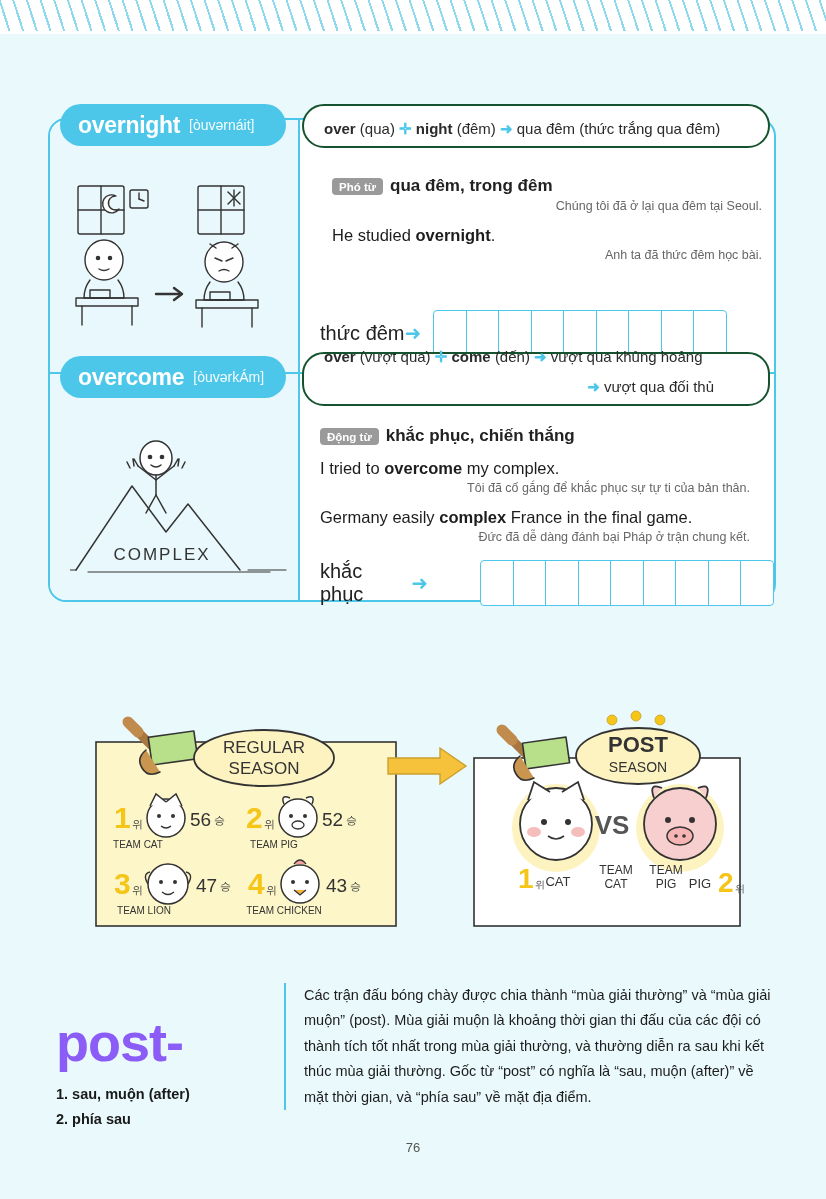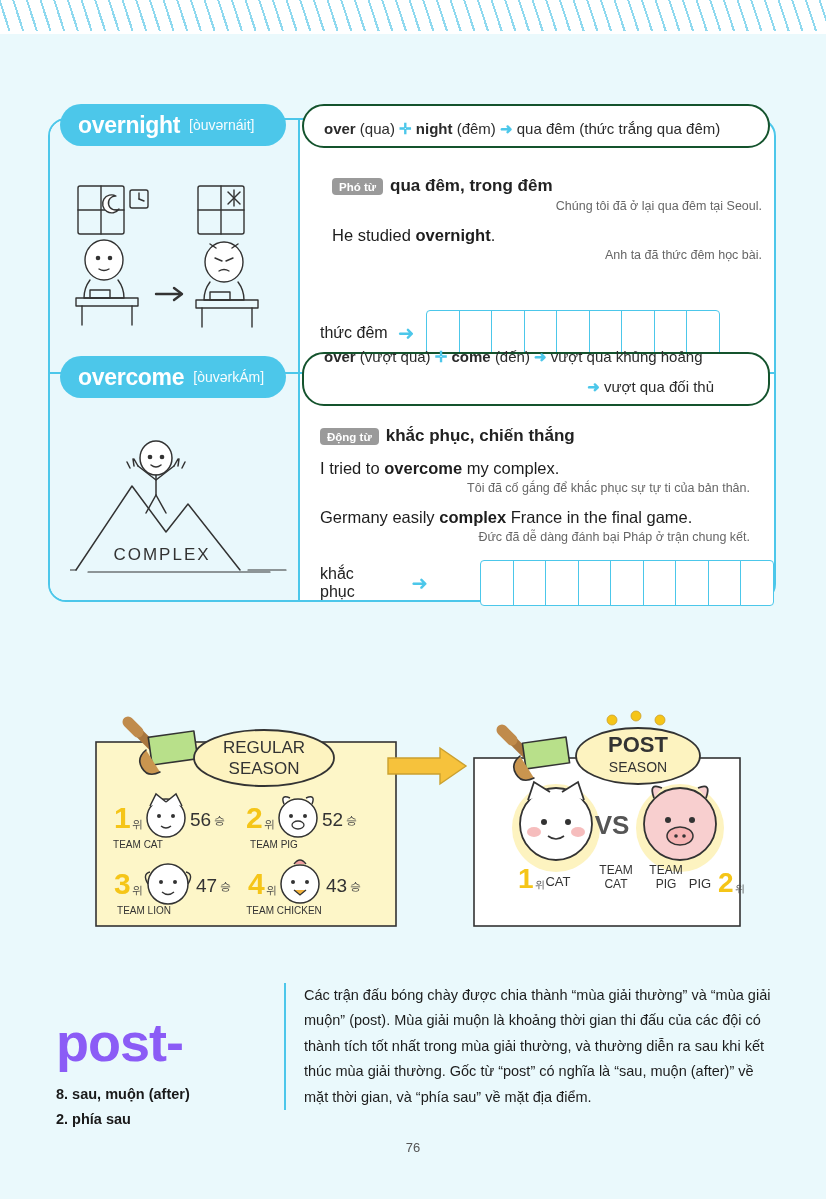--- a/index.html
+++ b/index.html
@@ -159,23 +159,23 @@
     text-align: right;
   }
 
   
   .writerow {
     position: absolute;
     display: flex;
     align-items: center;
   }
   .writerow .wlabel {
-    font-size: 16px;
+    font-size: 20px;
     color: #222;
-    margin-right: 10px;
+    margin-right: 0;
   }
   .writerow .warrow {
     color: #4cc7ea;
     font-size: 20px;
     margin-right: 12px;
     line-height: 1;
   }
   .boxes {
     display: flex;
   }
@@ -549,18 +549,18 @@
     <text class="hand" x="578" y="168" font-size="12" fill="#333" text-anchor="middle">TEAM</text>
     <text class="hand" x="578" y="182" font-size="12" fill="#333" text-anchor="middle">PIG</text>
     <text class="hand" x="612" y="182" font-size="13" fill="#333" text-anchor="middle">PIG</text>
     <text class="hand" x="630" y="186" font-size="28" fill="#f5c518" font-weight="bold">2</text>
     <text class="hand" x="647" y="186" font-size="10" fill="#444">위</text>
   </svg>
 </div>
 
 <div class="post-block">
   <div class="post-title">post-</div>
-  <div class="post-sub">8. sau, muộn (after)</div>
+  <div class="post-sub">1. sau, muộn (after)</div>
   <div class="post-sub" style="margin-top:2px;">2. phía sau</div>
   <div class="post-text">Các trận đấu bóng chày được chia thành “mùa giải thường” và “mùa giải muộn” (post). Mùa giải muộn là khoảng thời gian thi đấu của các đội có thành tích tốt nhất trong mùa giải thường, và thường diễn ra sau khi kết thúc mùa giải thường. Gốc từ “post” có nghĩa là “sau, muộn (after)” về mặt thời gian, và “phía sau” về mặt địa điểm.</div>
 </div>
 
 <div class="page-number">76</div>
 
 </body></html>

